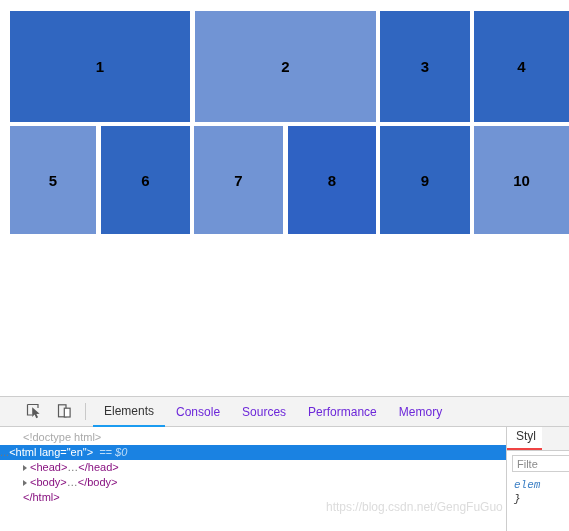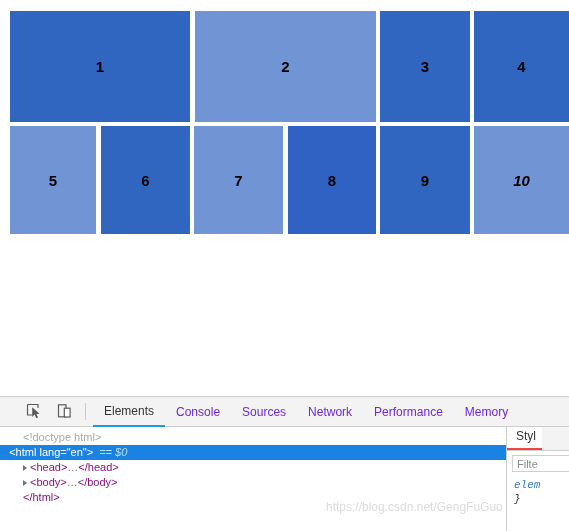--- a/index.html
+++ b/index.html
@@ -273,21 +273,21 @@
       </div>
       <div class="grid-item" style="left: 184px; top: 115px; width: 89px; height: 108px; background: rgb(113, 148, 212);">
         <span>7</span>
       </div>
       <div class="grid-item" style="left: 278px; top: 115px; width: 88px; height: 108px; background: rgb(47, 98, 195);">
         <span>8</span>
       </div>
       <div class="grid-item" style="left: 370px; top: 115px; width: 90px; height: 108px; background: rgb(48, 102, 192);">
         <span>9</span>
       </div>
-      <div class="grid-item" style="left: 464px; top: 115px; width: 95px; height: 108px; background: rgb(113, 148, 212); font-style: italic;">
+      <div class="grid-item" style="left: 464px; top: 115px; width: 95px; height: 108px; background: rgb(113, 148, 212);">
         <span>10</span>
       </div>
     </div>
 </div>
 
 <div id="devtools">
 
   <div id="devtools-toolbar">
 
     <div class="tb-icon" title="inspect">
@@ -304,21 +304,20 @@
         <rect x="8.3" y="5.2" width="5.8" height="8.8" fill="#ffffff" stroke="#5a5a5a" stroke-width="1.2"></rect>
       </svg>
     </div>
 
     <div class="tb-sep"></div>
 
     <div class="tabs" id="devtools-tabs">
         <div class="tab active">Elements</div>
         <div class="tab">Console</div>
         <div class="tab">Sources</div>
-        <div class="tab">Network</div>
         <div class="tab">Performance</div>
         <div class="tab">Memory</div>
       </div>
   </div>
 
   <div id="devtools-body">
 
     <div id="dom-tree">
 
       <div class="dom-line doctype">

